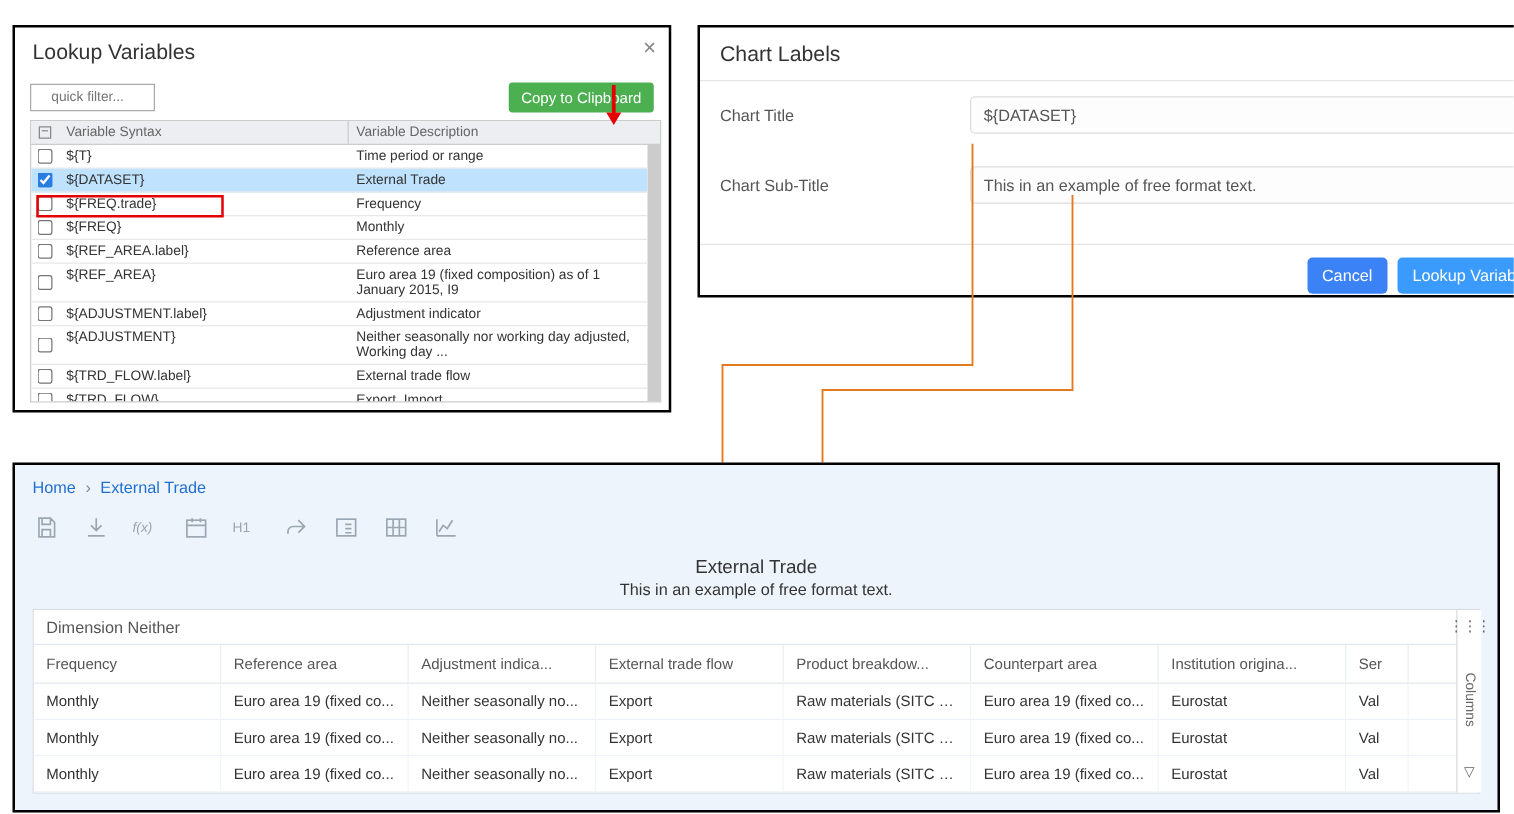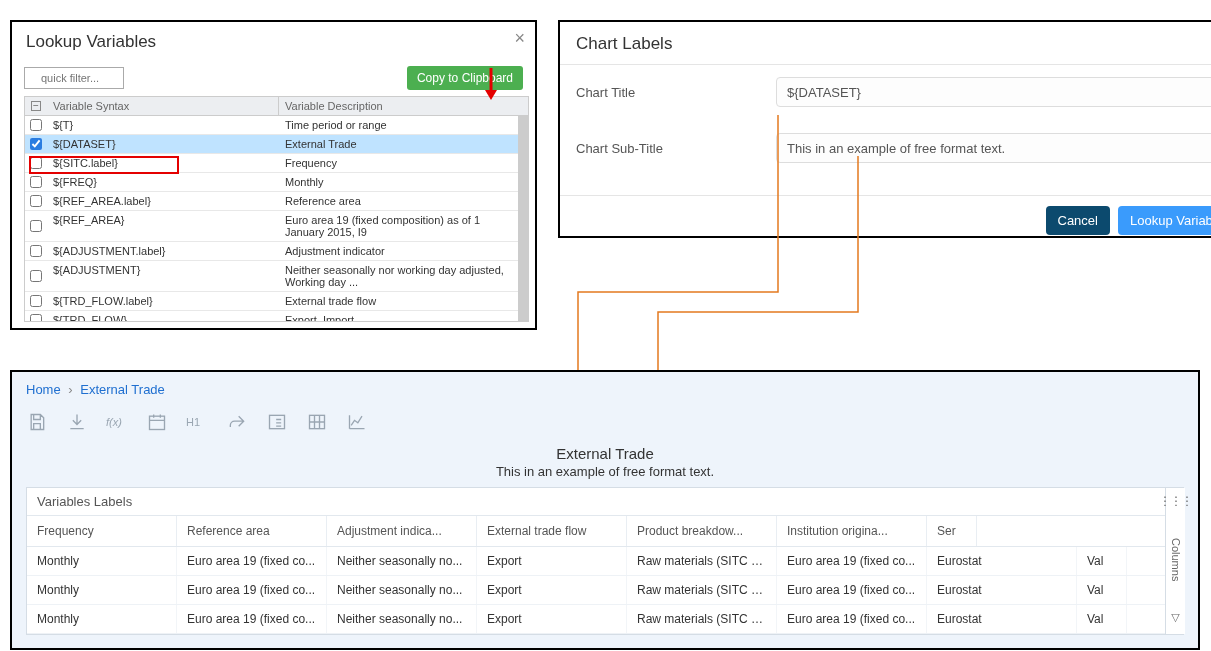--- a/index.html
+++ b/index.html
@@ -38,21 +38,21 @@
   .panel-cl-header { padding:12px 16px 10px; border-bottom:1px solid #e5e5e5; }
   .panel-cl-title { font-size:17px; color:#333; }
   .panel-cl-close { position:absolute; right:14px; top:10px; font-size:17px; color:#888; cursor:pointer; }
   .cl-body { padding:12px 16px 6px; }
   .cl-row { display:flex; align-items:center; margin-bottom:26px; }
   .cl-label { width:200px; color:#555; font-size:13px; }
   .cl-input { flex:1; height:30px; border:1px solid #ddd; border-radius:4px; padding:4px 10px; font-size:13px; color:#555; background:#fdfdfd; }
   .cl-input::placeholder{ color:#999;}
   .cl-footer { padding:10px 16px 14px; border-top:1px solid #e5e5e5; display:flex; justify-content:flex-end; gap:8px; }
   .btn { border:none; border-radius:4px; padding:7px 12px; font-size:13px; cursor:pointer; }
-  .btn-gray { background:#0c4a6e; color:#fff; }
+  .btn-gray { background:#3b82f6; color:#fff; }
   .btn-blue { background:#3a9bfc; color:#fff; }
   .btn-green { background:#4caf50; color:#7f1d1d; }
 
   
   .connector { position:absolute; pointer-events:none; }
 
   
   .panel-bottom { position:absolute; left:10px; top:370px; width:1190px; height:280px; border:2px solid #000; background:#eef4fb; overflow:hidden; }
   .breadcrumb { padding:10px 14px 6px; font-size:13px; }
   .breadcrumb a { color:#1f6fd0; text-decoration:none; }
@@ -114,21 +114,21 @@
           <div class="cb-col">
             <input type="checkbox" checked="" style="">
           </div>
           <div class="syn-col">${DATASET}</div>
           <div class="desc-col">External Trade</div>
         </div>
         <div class="lv-row">
           <div class="cb-col">
             <input type="checkbox" style="">
           </div>
-          <div class="syn-col">${SITC.label}</div>
+          <div class="syn-col">${FREQ.trade}</div>
           <div class="desc-col">Frequency</div>
         </div>
         <div class="lv-row">
           <div class="cb-col">
             <input type="checkbox" style="">
           </div>
           <div class="syn-col">${FREQ}</div>
           <div class="desc-col">Monthly</div>
         </div>
         <div class="lv-row">
@@ -269,27 +269,28 @@
         </svg>
       </span>
   </div>
 
   <div class="chart-title-bar">
     <div class="chart-title">External Trade</div>
     <div class="chart-subtitle">This in an example of free format text.</div>
   </div>
 
   <div class="data-grid-wrap">
-    <div class="grid-section-label">Variables Labels</div>
+    <div class="grid-section-label">Dimension Neither</div>
     <div class="grid-header" id="grid-header">
         <div class="gcell c1">Frequency</div>
         <div class="gcell c2">Reference area</div>
         <div class="gcell c3">Adjustment indica...</div>
         <div class="gcell c4">External trade flow</div>
         <div class="gcell c5">Product breakdow...</div>
+        <div class="gcell c6">Counterpart area</div>
         <div class="gcell c7">Institution origina...</div>
         <div class="gcell c8">Ser</div>
       </div>
     <div id="grid-body">
         <div class="grid-row">
           <div class="gcell c1">Monthly</div>
           <div class="gcell c2">Euro area 19 (fixed co...</div>
           <div class="gcell c3">Neither seasonally no...</div>
           <div class="gcell c4">Export</div>
           <div class="gcell c5">Raw materials (SITC 2 ...</div>

